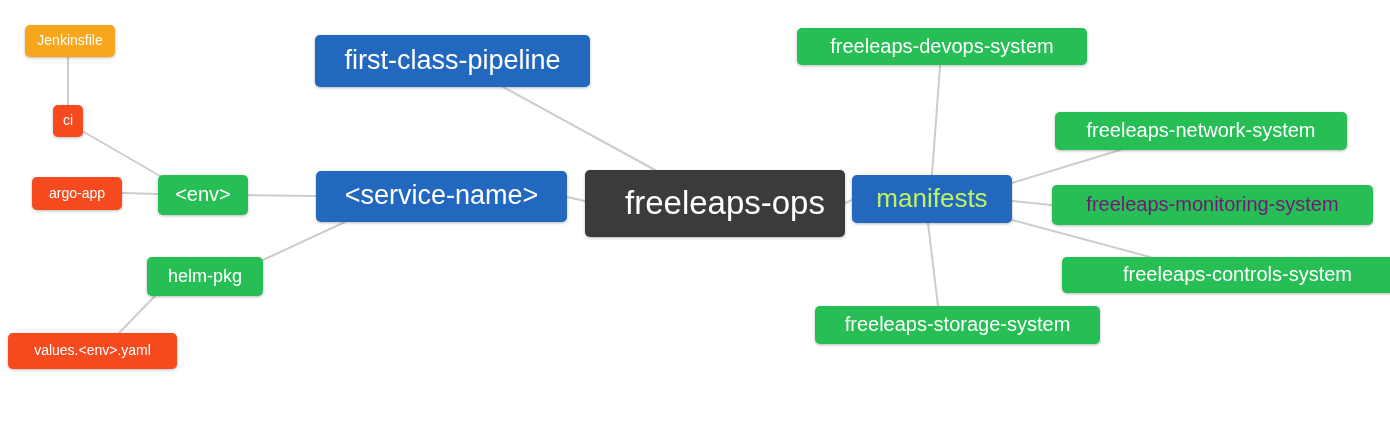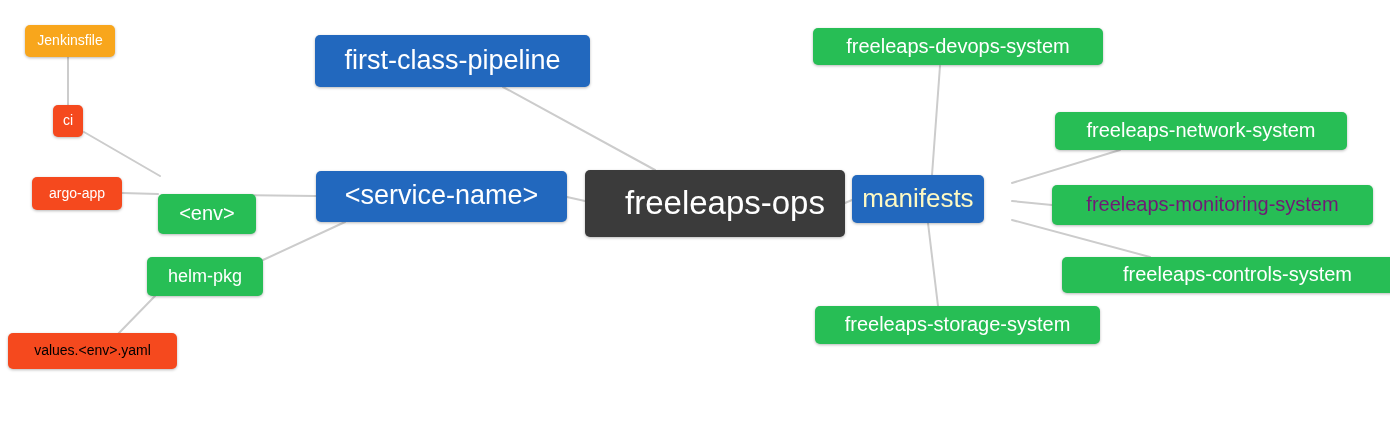--- a/index.html
+++ b/index.html
@@ -65,42 +65,42 @@
 
 <div class="node" style="left: 25px; top: 25px; width: 90px; height: 32px; font-size: 14px; background: rgb(248, 166, 28); color: rgb(255, 255, 255);">
       <span>Jenkinsfile</span>
     </div>
     <div class="node" style="left: 53px; top: 105px; width: 30px; height: 32px; font-size: 14px; background: rgb(245, 73, 30); color: rgb(255, 255, 255);">
       <span>ci</span>
     </div>
     <div class="node" style="left: 32px; top: 177px; width: 90px; height: 33px; font-size: 14px; background: rgb(245, 73, 30); color: rgb(255, 255, 255);">
       <span>argo-app</span>
     </div>
-    <div class="node" style="left: 158px; top: 175px; width: 98px; height: 40px; font-size: 20px; background: rgb(39, 190, 85); color: rgb(255, 255, 255); margin-top: 19px;">
+    <div class="node" style="left: 158px; top: 175px; width: 90px; height: 40px; font-size: 20px; background: rgb(39, 190, 85); color: rgb(255, 255, 255);">
       <span>&lt;env&gt;</span>
     </div>
     <div class="node" style="left: 147px; top: 257px; width: 116px; height: 39px; font-size: 18px; background: rgb(39, 190, 85); color: rgb(255, 255, 255);">
       <span>helm-pkg</span>
     </div>
-    <div class="node" style="left: 8px; top: 333px; width: 169px; height: 36px; font-size: 14px; background: rgb(245, 73, 30); color: #000000; justify-content: center;">
+    <div class="node" style="left: 8px; top: 333px; width: 169px; height: 36px; font-size: 14px; background: rgb(245, 73, 30); color: #ffffff; justify-content: center;">
       <span>values.&lt;env&gt;.yaml</span>
     </div>
     <div class="node" style="left: 315px; top: 35px; width: 275px; height: 52px; font-size: 27px; background: rgb(34, 104, 190); color: rgb(255, 255, 255);">
       <span>first-class-pipeline</span>
     </div>
     <div class="node" style="left: 316px; top: 171px; width: 251px; height: 51px; font-size: 27px; background: rgb(34, 104, 190); color: rgb(255, 255, 255); align-items: center;">
       <span>&lt;service-name&gt;</span>
     </div>
     <div class="node" style="left: 585px; top: 170px; width: 260px; height: 67px; font-size: 33px; background: rgb(59, 59, 59); color: rgb(255, 255, 255); padding-left: 20px;">
       <span>freeleaps-ops</span>
     </div>
-    <div class="node" style="left: 852px; top: 175px; width: 132px; height: 48px; font-size: 26px; background: rgb(34, 104, 190); color: #fef9c3;">
+    <div class="node" style="left: 852px; top: 175px; width: 160px; height: 48px; font-size: 26px; background: rgb(34, 104, 190); color: #bef264;">
       <span>manifests</span>
     </div>
-    <div class="node" style="left: 797px; top: 28px; width: 290px; height: 37px; font-size: 20px; background: rgb(39, 190, 85); color: rgb(255, 255, 255); margin-left: 16px;">
+    <div class="node" style="left: 797px; top: 28px; width: 290px; height: 37px; font-size: 20px; background: rgb(39, 190, 85); color: rgb(255, 255, 255);">
       <span>freeleaps-devops-system</span>
     </div>
     <div class="node" style="left: 1055px; top: 112px; width: 292px; height: 38px; font-size: 20px; background: rgb(39, 190, 85); color: rgb(255, 255, 255);">
       <span>freeleaps-network-system</span>
     </div>
     <div class="node" style="left: 1052px; top: 185px; width: 321px; height: 40px; font-size: 20px; background: rgb(39, 190, 85); color: #701a75;">
       <span>freeleaps-monitoring-system</span>
     </div>
     <div class="node" style="left: 1062px; top: 257px; width: 351px; height: 36px; font-size: 20px; background: rgb(39, 190, 85); color: rgb(255, 255, 255);">
       <span>freeleaps-controls-system</span>

